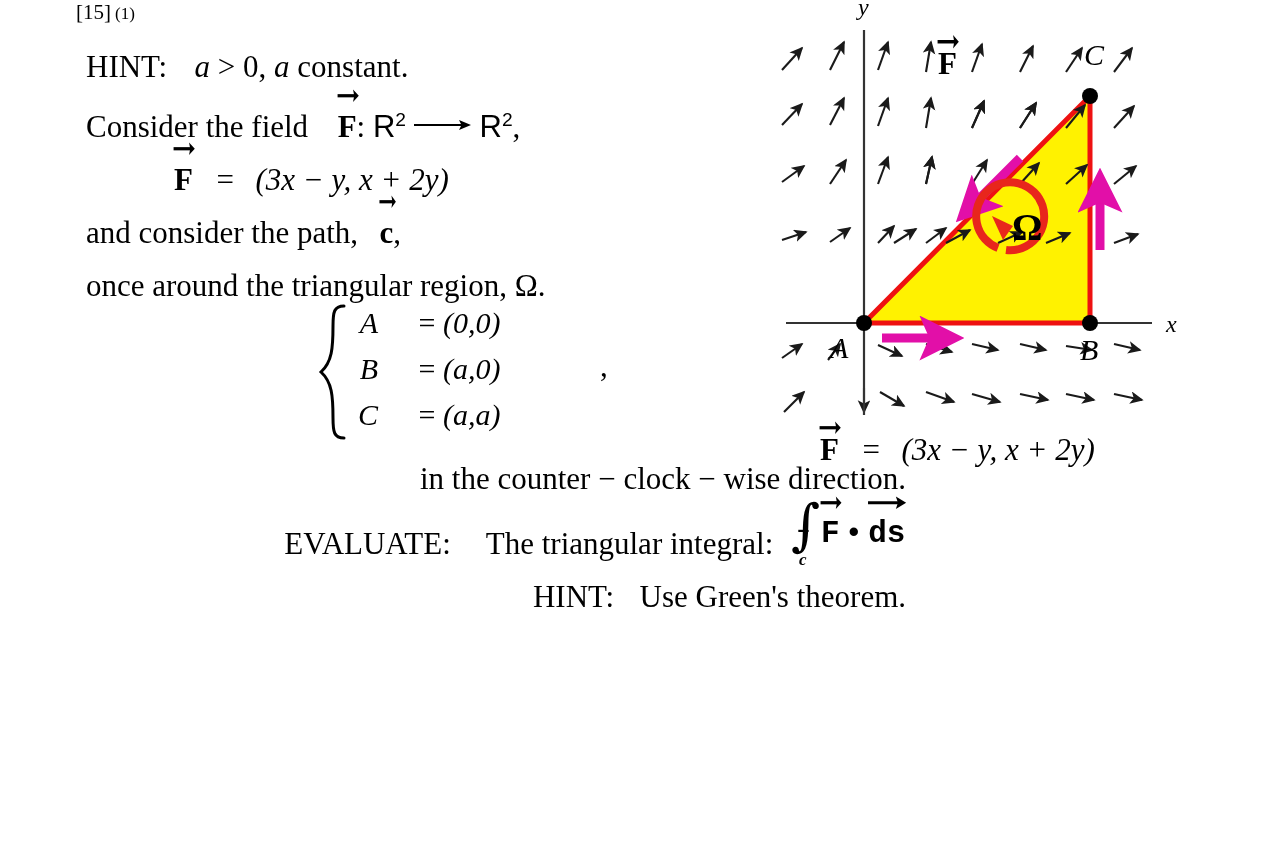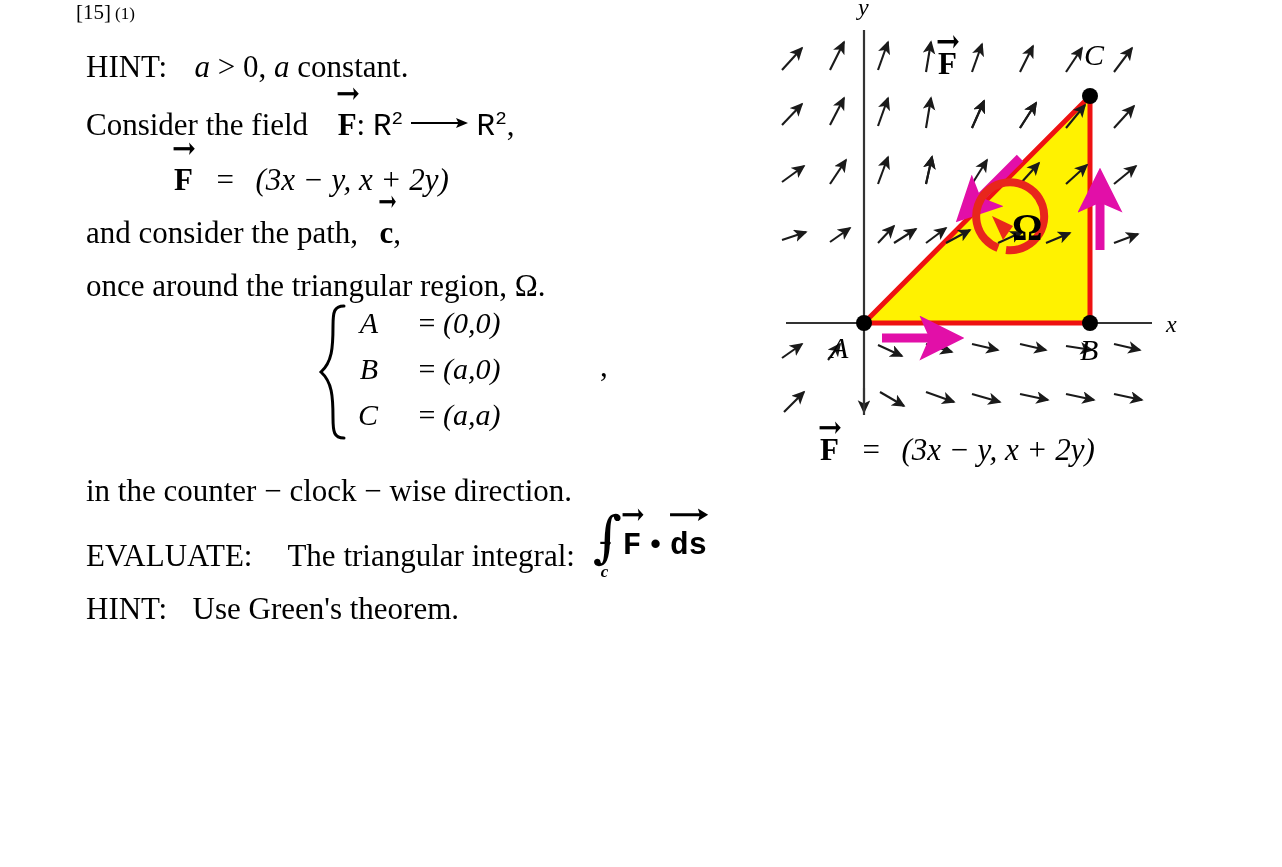--- a/index.html
+++ b/index.html
@@ -61,21 +61,21 @@
   .vec > .arr {
     position: absolute;
     left: -1px;
     right: -3px;
     top: -0.50em;
     height: 0.52em;
     pointer-events: none;
   }
   .vec > .arr svg { width: 100%; height: 100%; display: block; overflow: visible; }
 
-  .bb { font-family: Liberation Mono, monospace; }
+  .bb { font-family: Liberation Sans, sans-serif; }
   .sup { font-size: 0.62em; vertical-align: super; }
 
   .arrow-long {
     display: inline-block;
     width: 58px;
     vertical-align: 0.22em;
   }
   .arrow-long svg { width: 100%; height: 12px; display: block; overflow: visible; }
 
   
@@ -121,22 +121,23 @@
     position: absolute;
     left: 514px;
     top: 52px;
     font-size: 31px;
   }
 
   
   .text-col-2 {
     position: absolute;
     left: 86px;
-    top: 464px;
+    top: 452px;
     width: 820px;
+    text-align: right;
   }
 
   
   .integral-group {
     display: inline-block;
     position: relative;
     vertical-align: -0.30em;
     margin-left: 10px;
     width: 115px;
     height: 58px;

